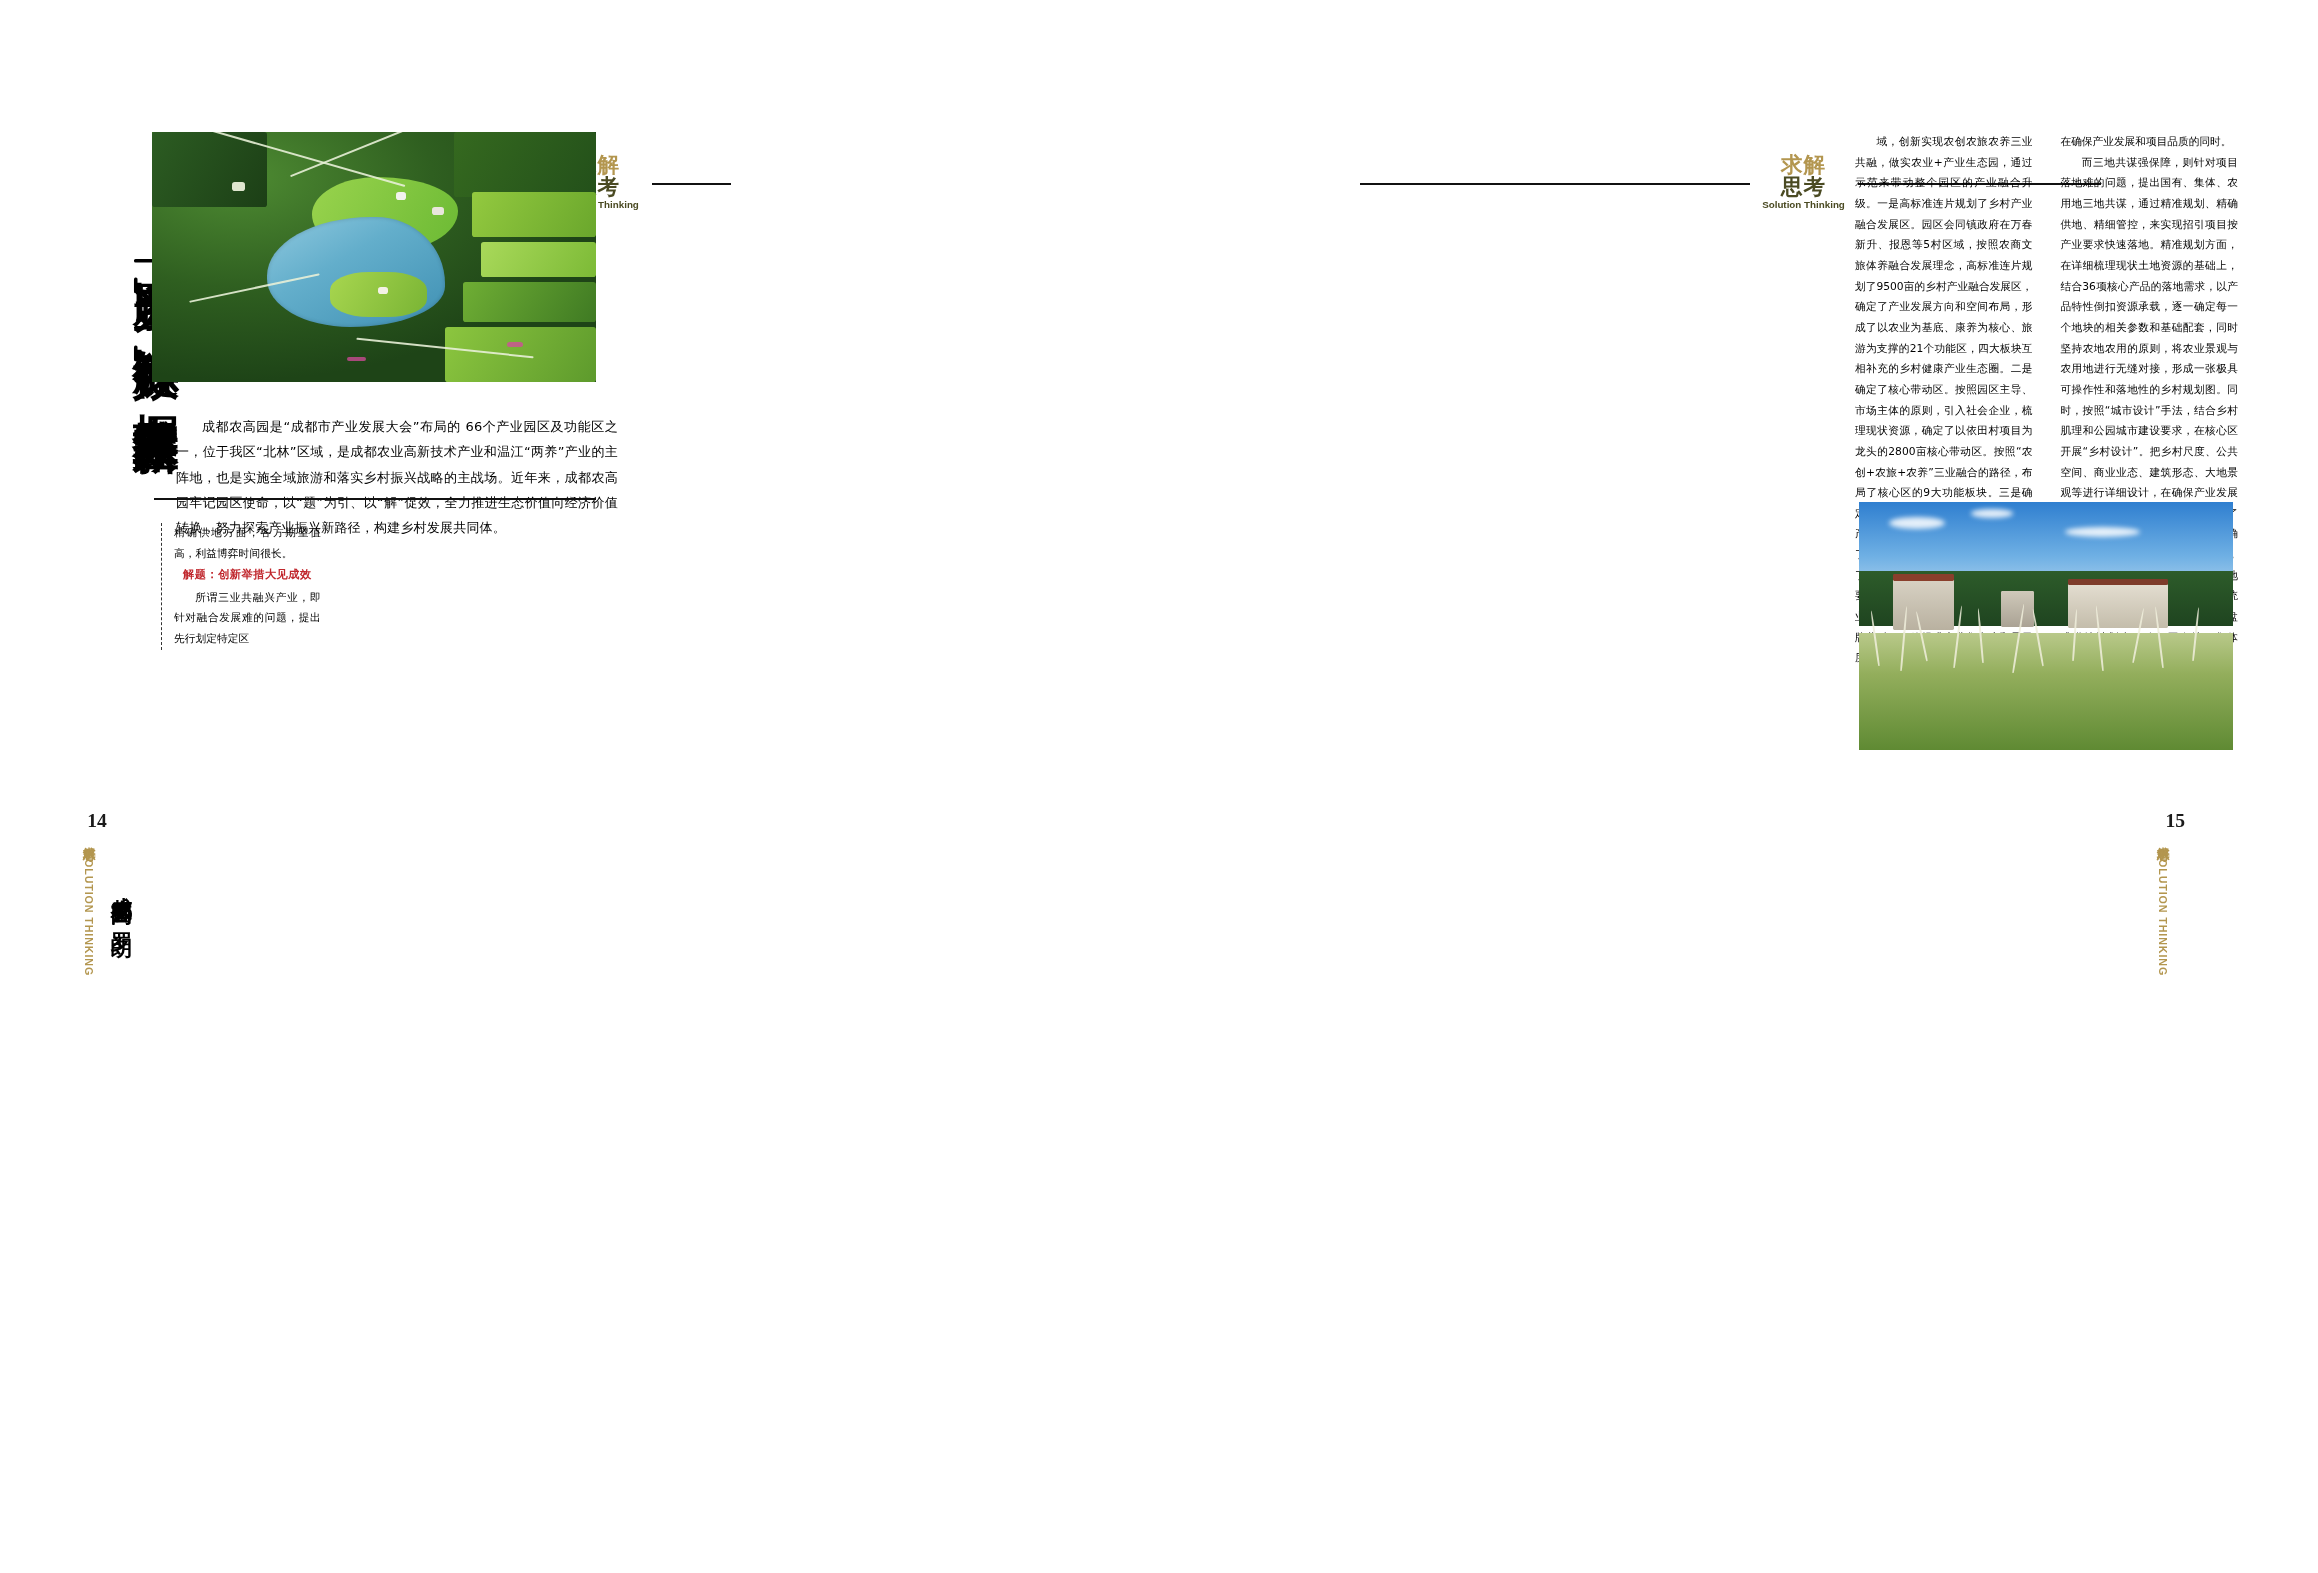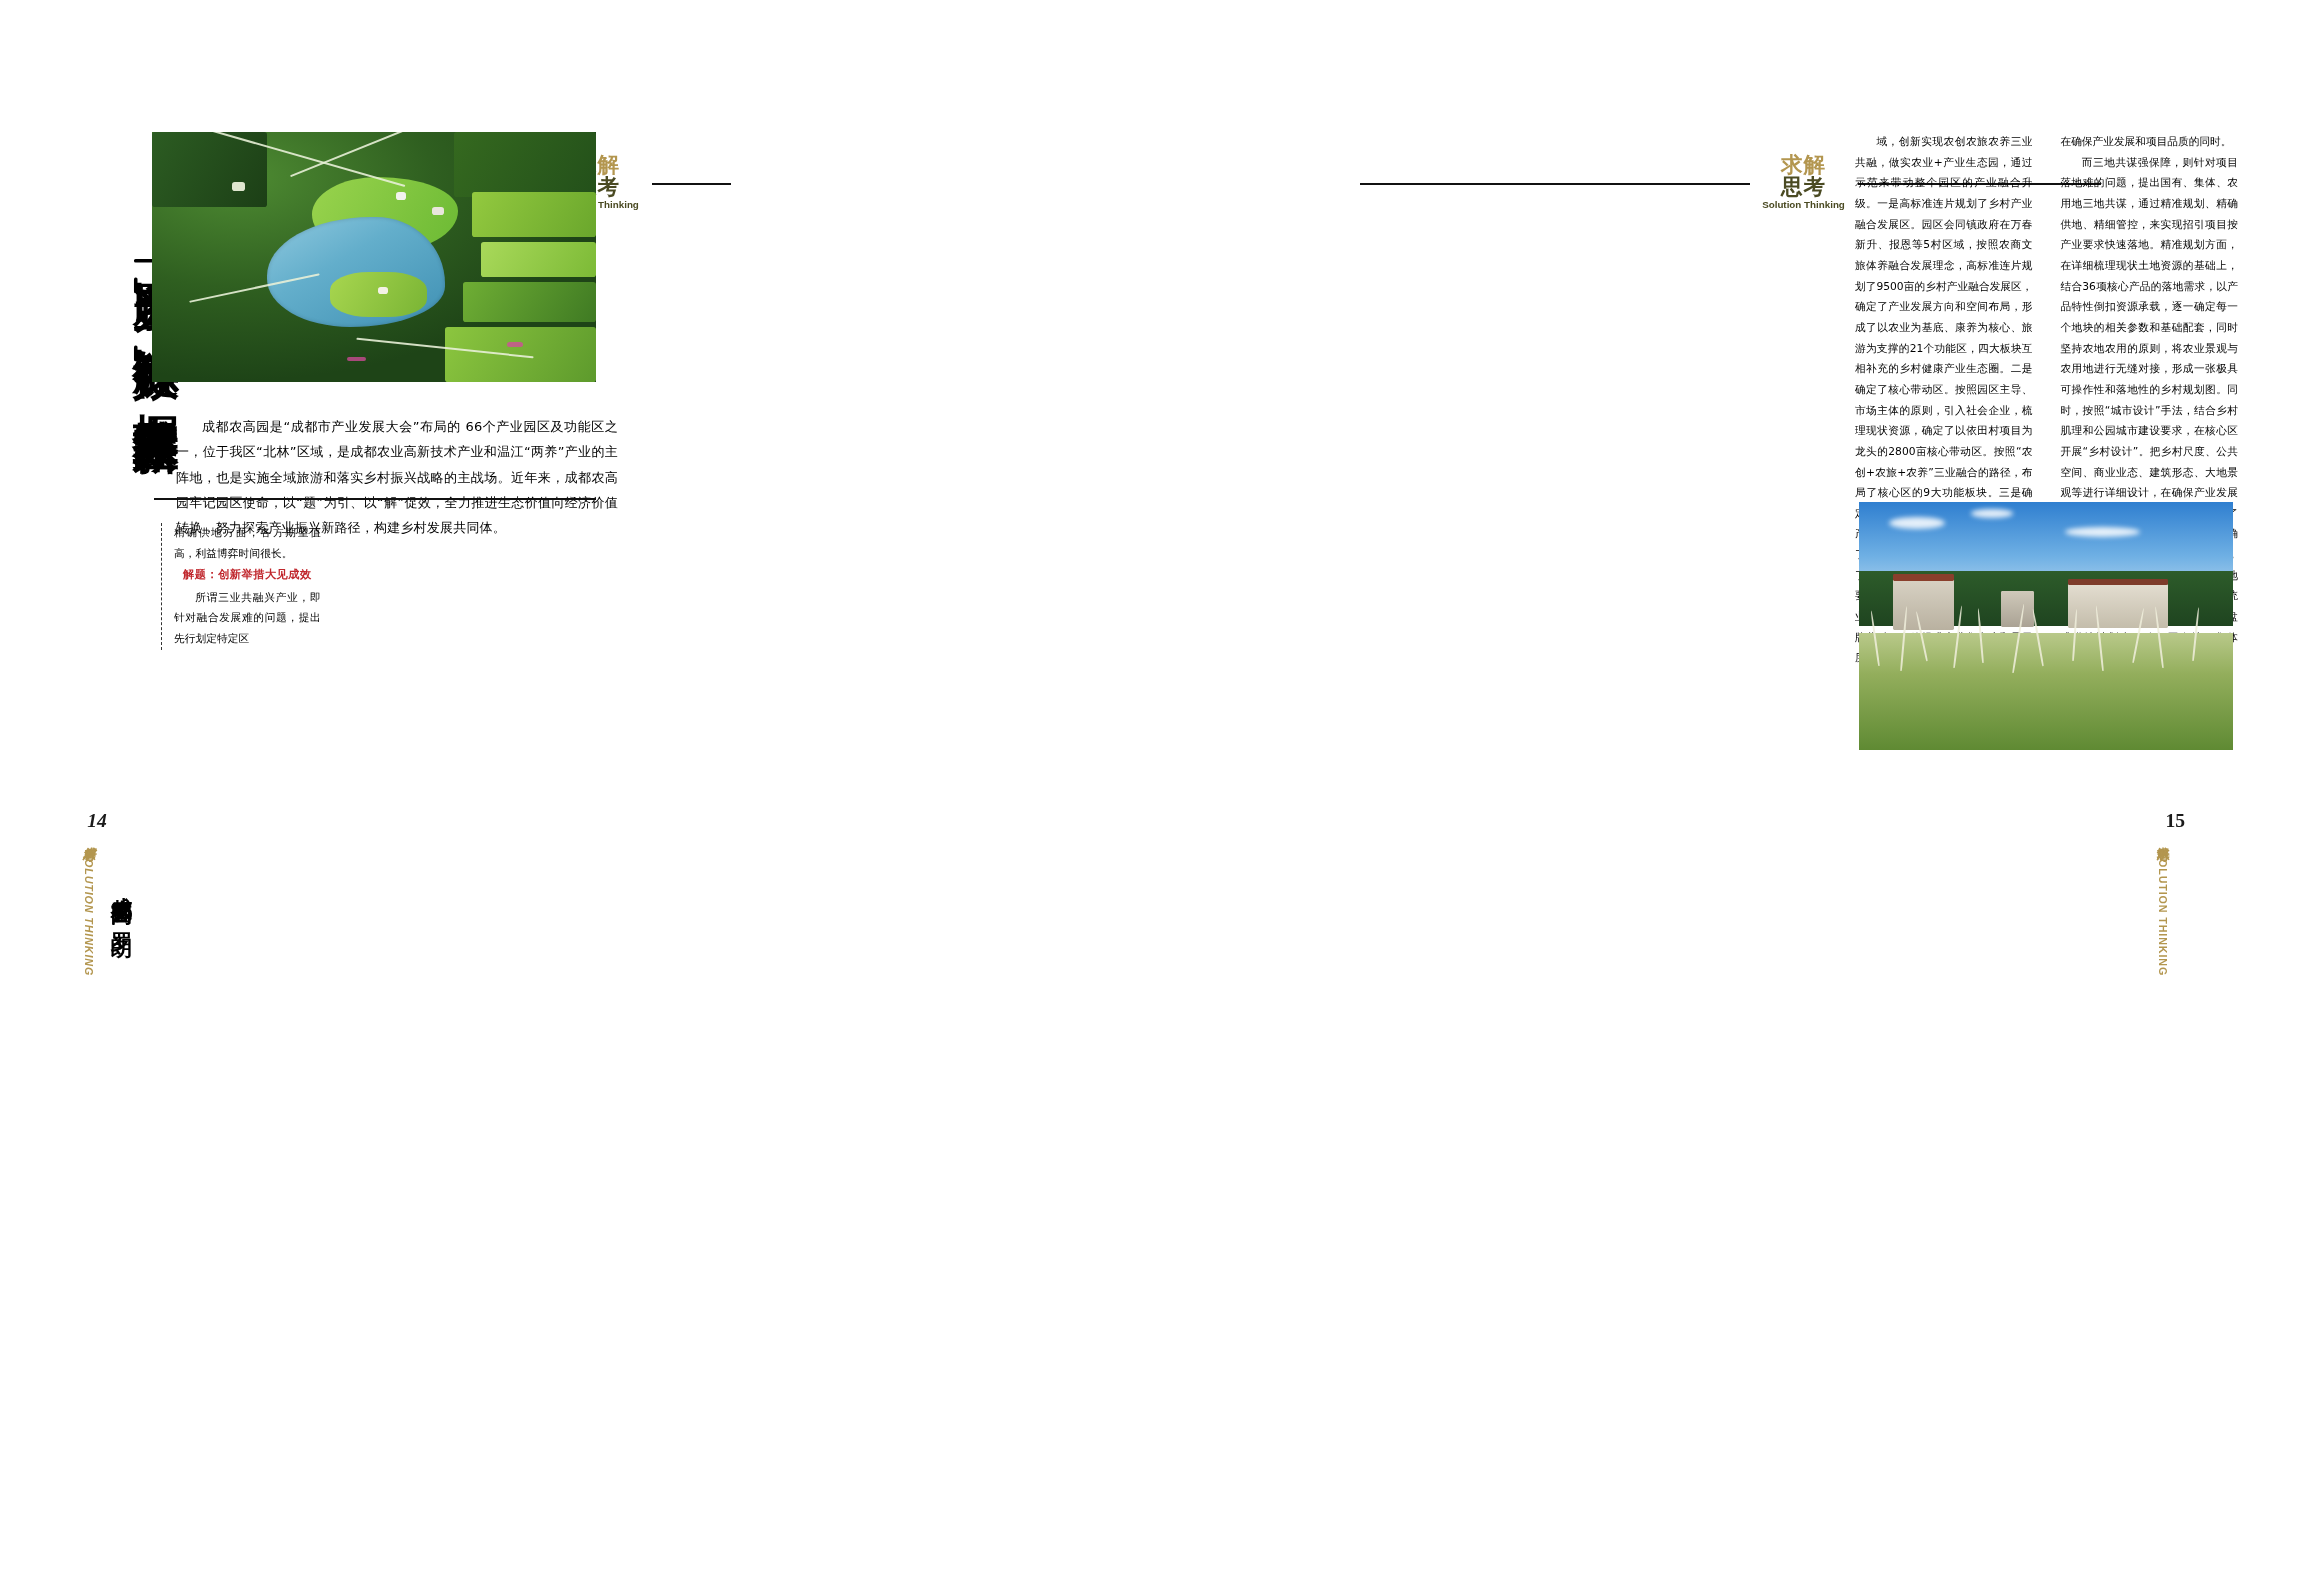--- a/index.html
+++ b/index.html
@@ -172,21 +172,21 @@
     <div class="runhead">
       <div class="rule" style="left:154px;width:390px;"></div>
       <div class="rule" style="left:652px;width:79px;"></div>
       <div class="logo" style="left:544px;">
         <span class="cn1">求解</span>
         <span class="cn2">思考</span>
         <span class="en">Solution Thinking</span>
       </div>
     </div>
 
-    <div class="folio" style="left:83px;font-style:italic;">
+    <div class="folio" style="left:83px;">
       <span class="num">14</span>
       <span class="vert">求解思考</span>
       <span class="vert-en">SOLUTION THINKING</span>
     </div>
 
     <div class="headline">以「题」为引 以「解」促效 探索产业振兴新路径</div>
     <div class="byline">成都农高园 罗朗</div>
 
     <div class="photo" id="photo-aerial">
       <div class="aerial-bg"></div>

